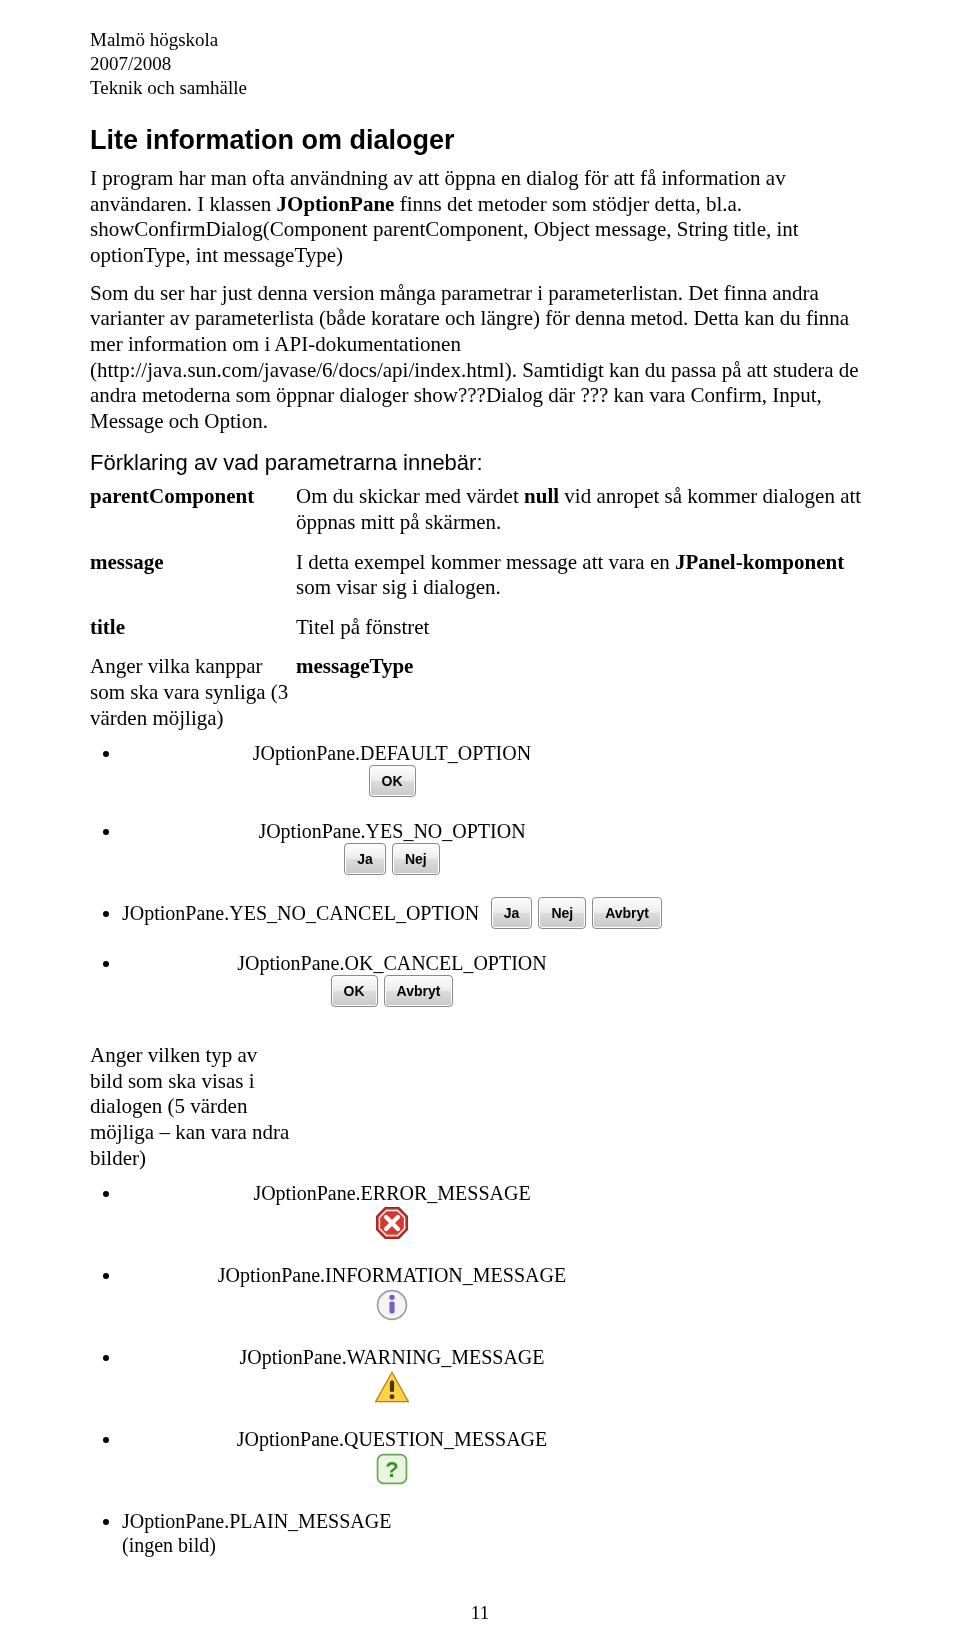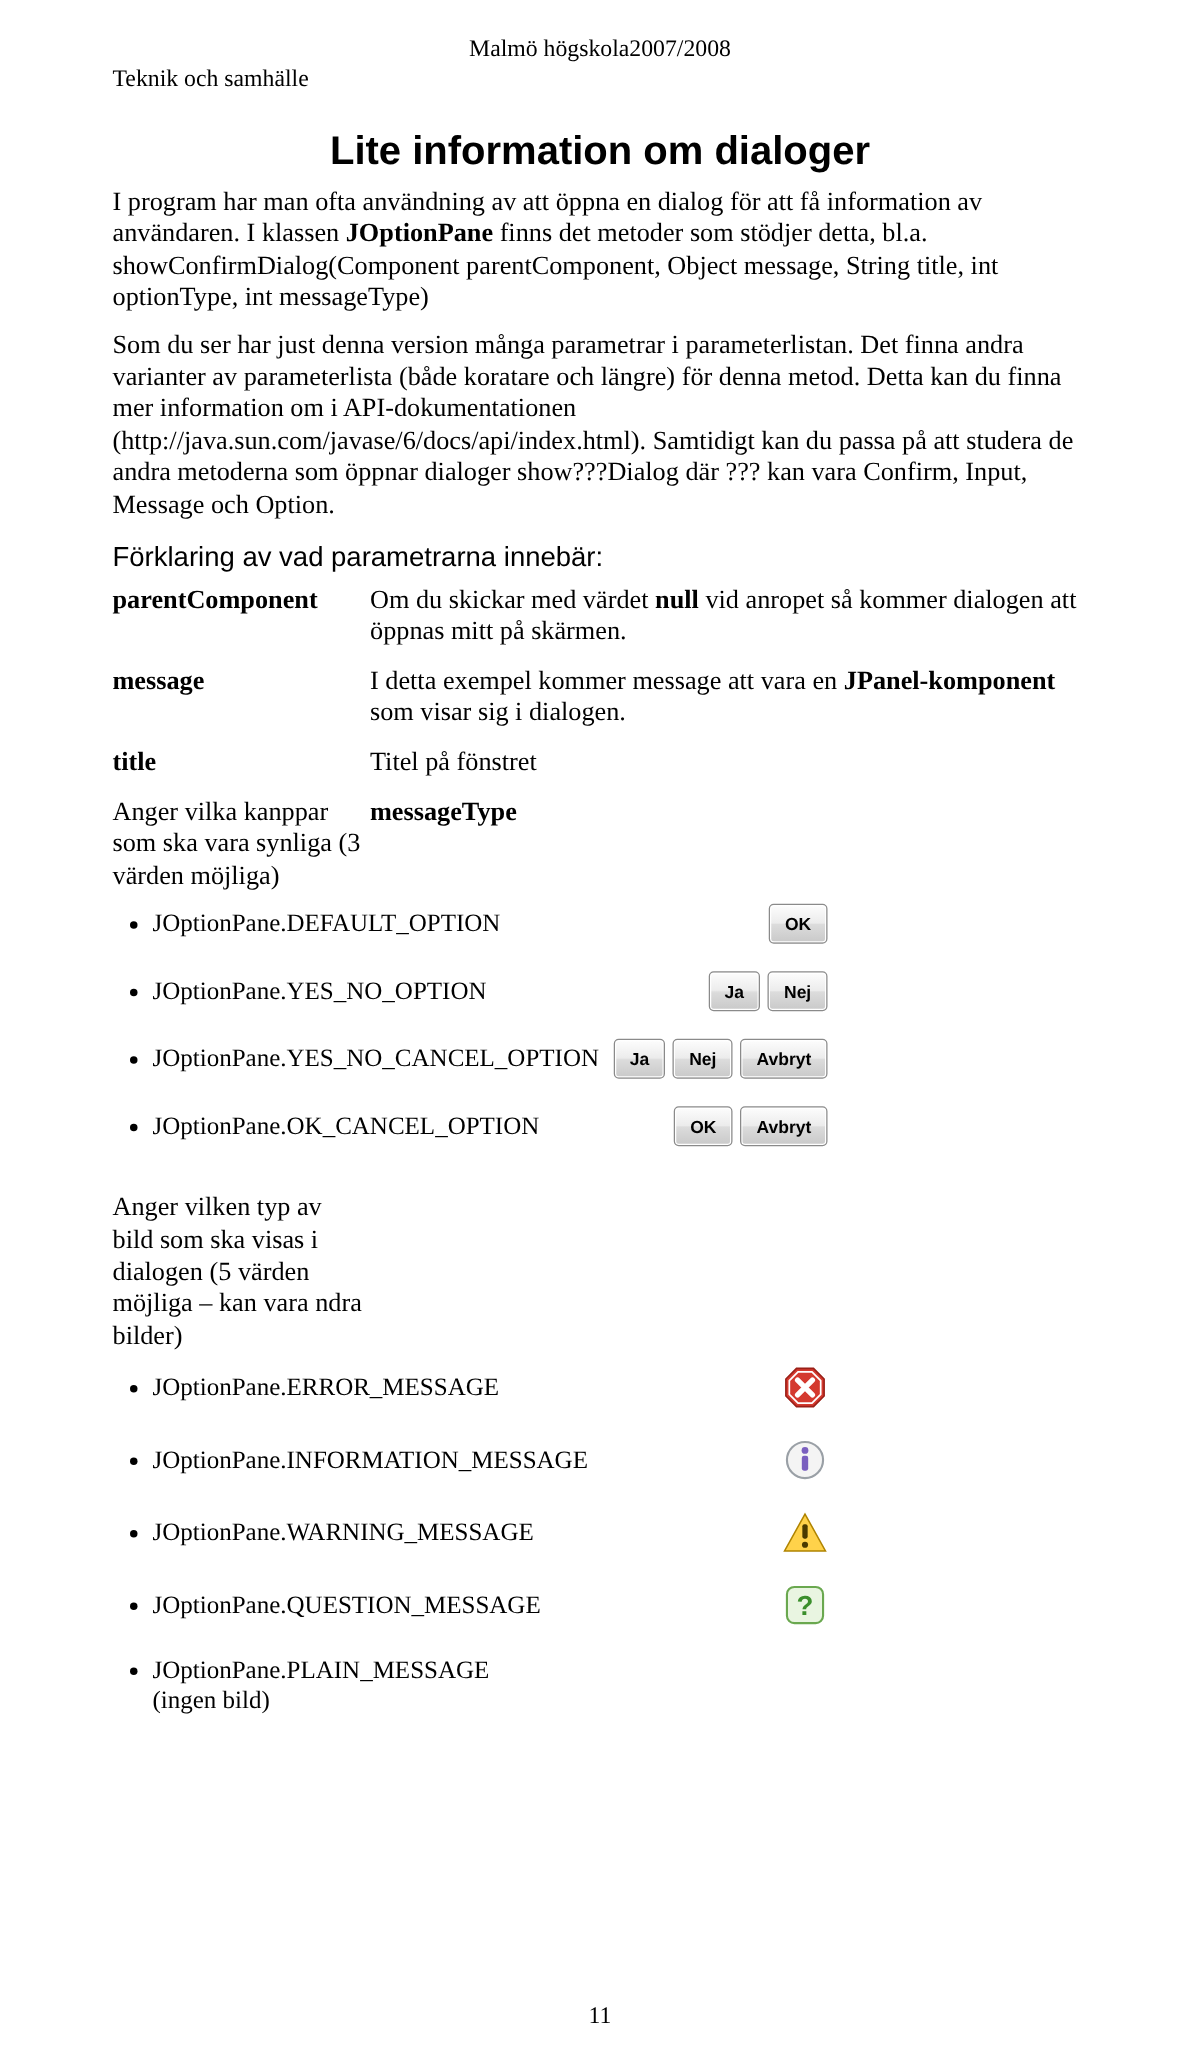--- a/index.html
+++ b/index.html
@@ -16,27 +16,26 @@
     position: relative;
     width: 960px;
     height: 1648px;
     padding: 28px 90px 0 90px;
     box-sizing: border-box;
   }
   .hdr {
     font-size: 19px;
     line-height: 1.25;
   }
-  .hdr-row { display: flex; justify-content: center; }
+  .hdr-row { display: flex; justify-content: flex-end; flex-direction: column; }
   .h1 {
     font-family: Arial, Helvetica, sans-serif;
     font-weight: 700;
-    font-size: 32px;
+    font-size: 27px;
     margin: 26px 0 10px 0;
-    text-align: center;
   }
   .para {
     font-size: 21px;
     line-height: 1.22;
     margin: 0 0 12px 0;
   }
   .h2 {
     font-family: Arial, Helvetica, sans-serif;
     font-weight: 400;
     font-size: 22px;
@@ -60,20 +59,21 @@
     font-size: 20px;
     line-height: 1.2;
     margin: 0 0 22px 0;
     position: relative;
   }
   .optrow {
     display: flex;
     align-items: center;
     justify-content: space-between;
     width: 540px;
+    flex-direction: column;
   }
   .optrow-wide {
     display: flex;
     align-items: center;
     justify-content: space-between;
     width: 540px;
   }
   .btnset {
     display: flex;
     gap: 6px;

